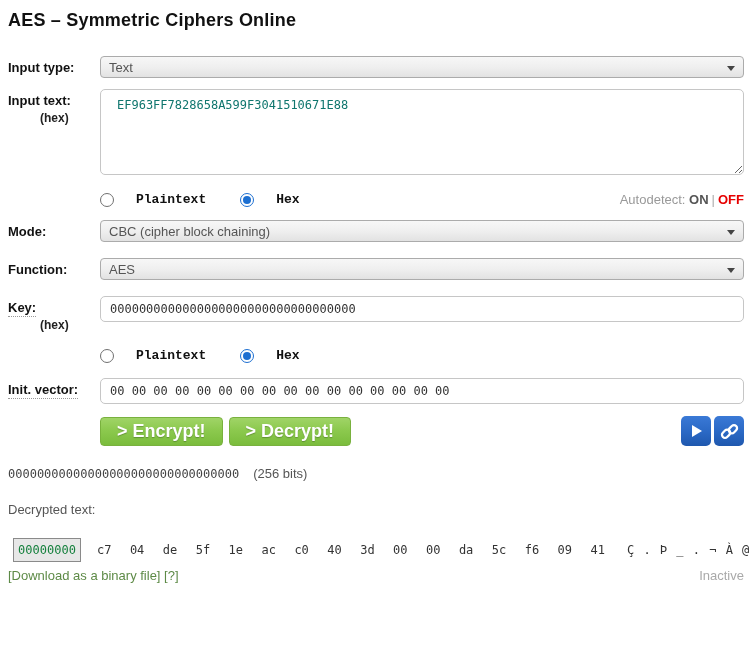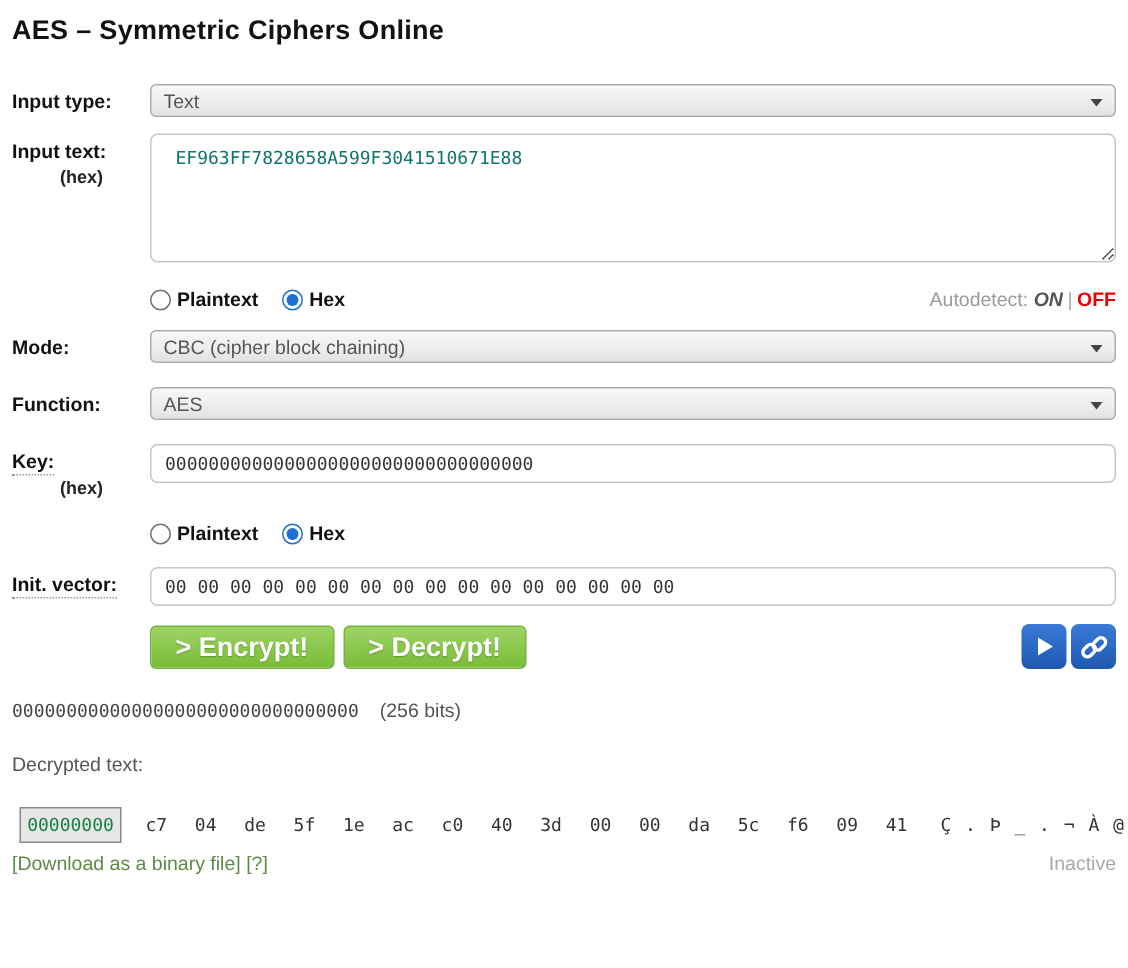--- a/index.html
+++ b/index.html
@@ -17,27 +17,27 @@
           background:linear-gradient(180deg,#f7f7f7 0%,#eeeeee 55%,#e2e2e2 100%);
           padding:0 24px 0 8px;color:#555;font-size:13px;box-sizing:border-box;cursor:default;}
   .select .arrow{position:absolute;right:8px;top:9px;width:0;height:0;border-left:4px solid transparent;
           border-right:4px solid transparent;border-top:5px solid #444;}
   textarea.bigbox{width:100%;height:86px;box-sizing:border-box;resize:both;border:1px solid #c6c6c6;border-radius:5px;
           padding:8px 16px;font-family:"DejaVu Sans Mono","Liberation Mono",monospace;font-size:12px;color:#0f766e;outline:none;}
   input.txt{width:100%;height:26px;box-sizing:border-box;border:1px solid #c6c6c6;border-radius:5px;
           padding:0 9px;font-family:"DejaVu Sans Mono","Liberation Mono",monospace;font-size:12px;color:#333;outline:none;}
   
   .radio-row{display:flex;align-items:center;justify-content:space-between;}
-  .radio-group{display:flex;align-items:center;gap:4px;}
+  .radio-group{display:flex;align-items:center;gap:22px;font-family:Liberation Mono, monospace;}
   .radio{width:12px;height:12px;border:1px solid #707070;border-radius:50%;background:#fff;display:inline-block;position:relative;cursor:pointer;flex-shrink:0;}
   .radio.selected{border-color:#1d6fd1;}
   .radio.selected::after{content:"";position:absolute;left:2px;top:2px;right:2px;bottom:2px;background:#1d6fd1;border-radius:50%;}
   .radio-label{font-weight:bold;font-size:13px;color:#111;margin-right:12px;}
   .autodetect{font-size:13px;color:#999;}
-  .autodetect .on{color:#555;font-weight:bold;font-style:italic;}
+  .autodetect .on{color:#555;font-weight:bold;}
   .autodetect .sep{color:#aaa;margin:0 3px;}
   .autodetect .off{color:#e60000;font-weight:bold;}
   
   .btn-row{display:flex;align-items:center;}
   .btn-green{height:29px;padding:0 16px;margin-right:6px;border:1px solid #79b13e;border-radius:4px;
           background:linear-gradient(180deg,#a0d467 0%,#8cc94e 45%,#7abc3c 100%);
           color:#fff;font-weight:bold;font-size:18px;font-family:"Liberation Sans",sans-serif;
           text-shadow:0 1px 1px rgba(0,0,0,0.25);cursor:pointer;}
   .icon-btns{margin-left:auto;display:flex;gap:3px;}
   .btn-blue{width:30px;height:30px;border:none;border-radius:5px;cursor:pointer;display:flex;align-items:center;justify-content:center;

